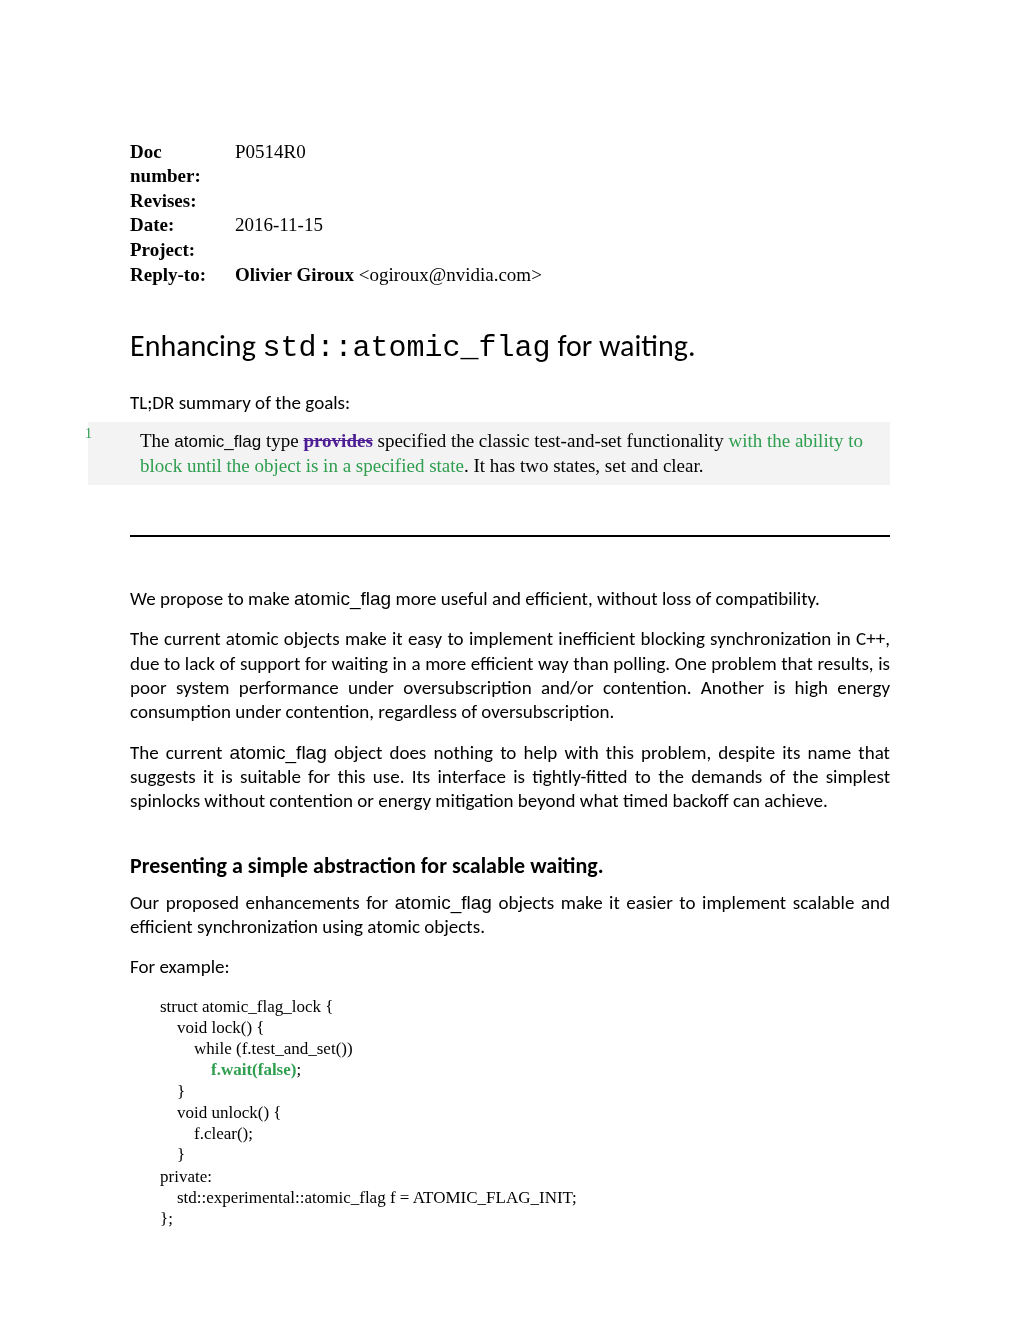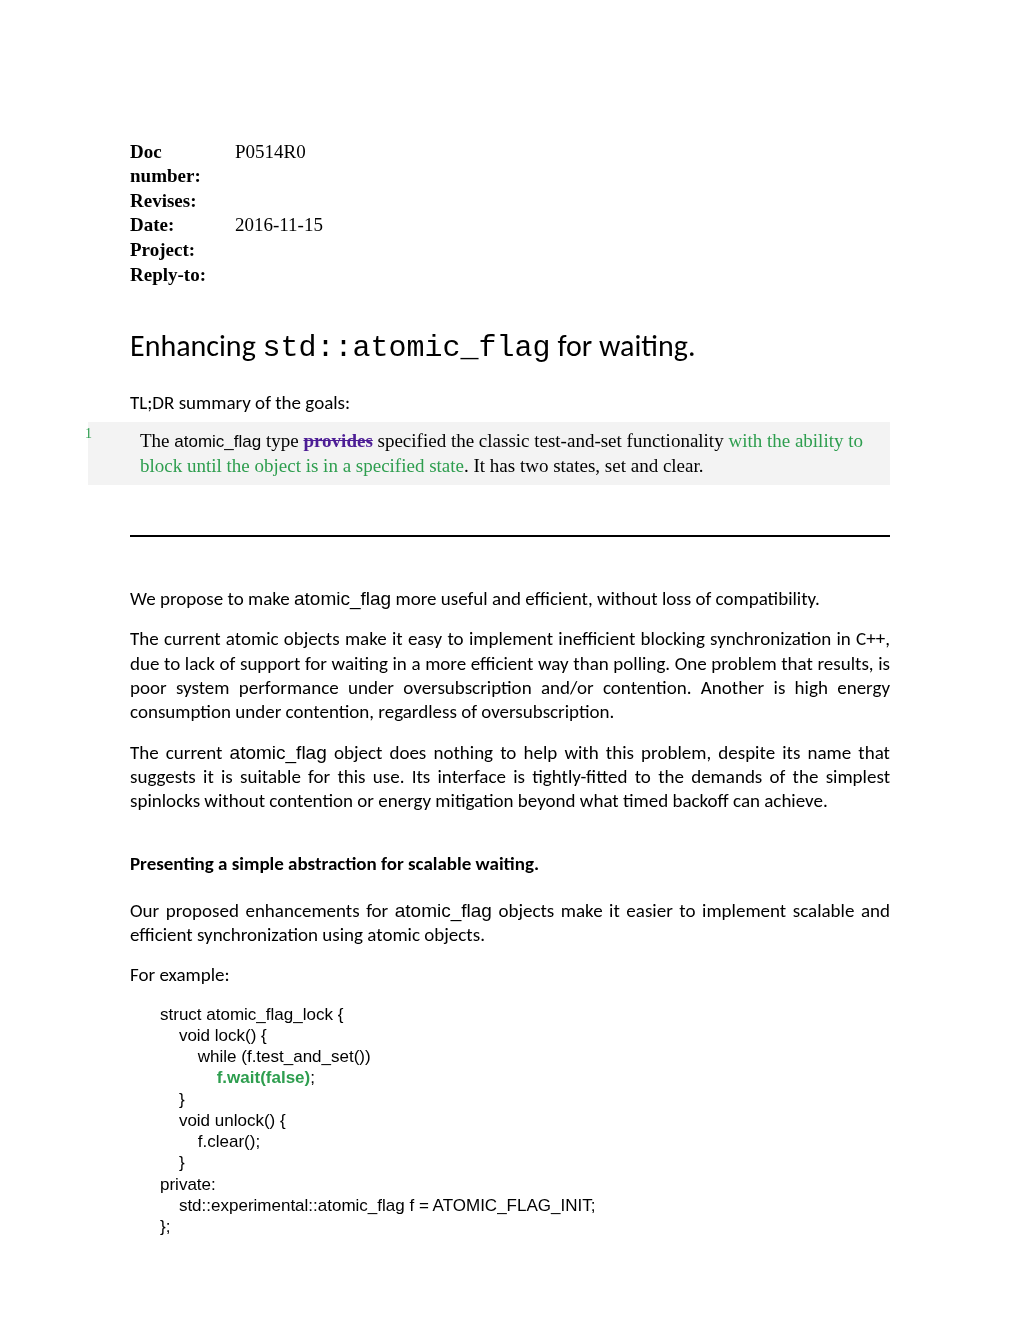--- a/index.html
+++ b/index.html
@@ -82,25 +82,25 @@
     line-height: 1.28;
     text-align: justify;
     margin: 0 0 16px 0;
   }
   p.body .mono-inline {
     font-size: 19px;
   }
   .section-head {
     font-family: Calibri, "Segoe UI", Arial, sans-serif;
     font-weight: bold;
-    font-size: 19px;
-    margin: 38px 0 24px 0;
+    font-size: 22px;
+    margin: 38px 0 12px 0;
   }
   pre.code {
-    font-family: Liberation Sans, sans-serif;
+    font-family: Liberation Serif, serif;
     font-size: 17px;
     line-height: 1.25;
     margin: 4px 0 0 30px;
     white-space: pre;
   }
   .code-bold-green {
     color: #2e9e4f;
     font-weight: bold;
   }
 </style>
@@ -116,20 +116,21 @@
 </div>
 <div class="meta-row">
   <div class="meta-label">Date:</div>
   <div class="meta-value">2016-11-15</div>
 </div>
 <div class="meta-row">
   <div class="meta-label">Project:</div>
 </div>
 <div class="meta-row">
   <div class="meta-label">Reply-to:</div>
+  <div class="meta-value"><b>Olivier Giroux </b><span>&lt;ogiroux@nvidia.com&gt;</span></div>
 </div>
 
 <h1><span>Enhancing </span><span class="mono">std::atomic_flag</span><span> for waiting.</span></h1>
 
 <div class="sans tldr-label">TL;DR summary of the goals:</div>
 
 <div class="summary-block">
   <span class="summary-num">1</span>
   <span>The </span><span class="mono-inline">atomic_flag</span><span> type </span><span class="provides">provides</span><span> specified</span><span> the classic test-and-set functionality </span><span class="added">with the ability to block until the object is in a specified state</span><span>. It has two states, set and clear.</span>
 </div>

